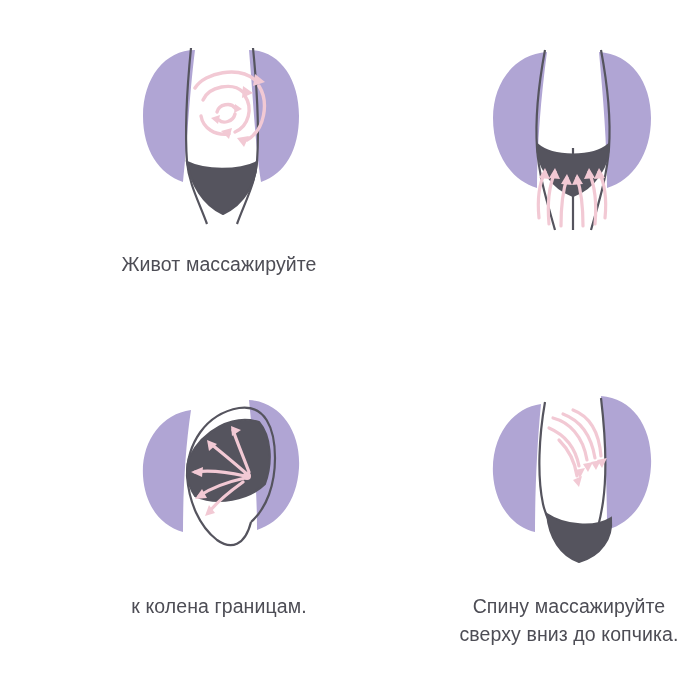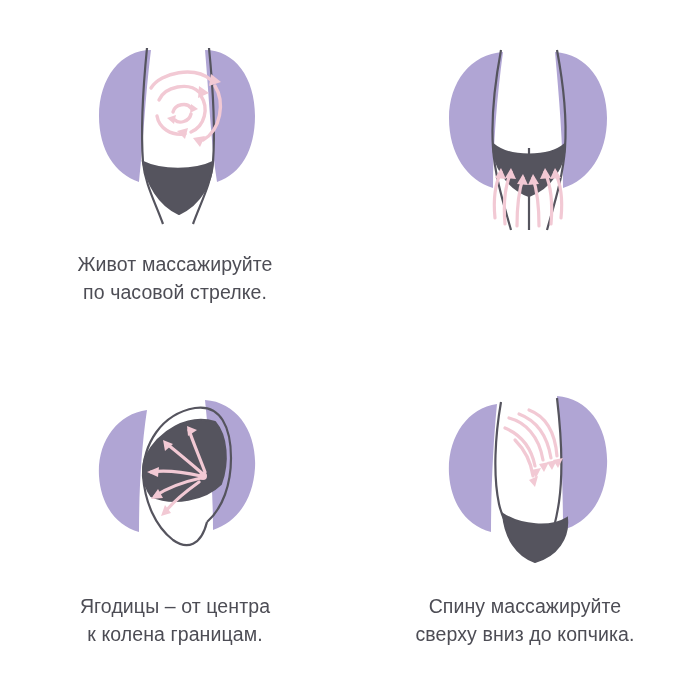--- a/index.html
+++ b/index.html
@@ -14,20 +14,21 @@
     color: #4a4a52;
     overflow: hidden;
   }
   .board {
     width: 700px;
     height: 593px;
     display: grid;
     grid-template-columns: 350px 350px;
     grid-template-rows: 350px 350px;
     box-sizing: border-box;
+    padding-left: 44px;
   }
   .panel {
     position: relative;
     display: flex;
     flex-direction: column;
     align-items: center;
     justify-content: flex-start;
     box-sizing: border-box;
   }
   .panel .art {
@@ -84,21 +85,20 @@
         <polygon points="144,48 154,55 143,60"></polygon>
         <polygon points="133,90 130,101 122,93"></polygon>
         <polygon points="136,66 143,71 135,75"></polygon>
         <polygon points="119,86 112,80 121,77"></polygon>
         <polygon points="156,36 166,44 154,48"></polygon>
         <polygon points="150,98 145,109 138,100"></polygon>
       </g>
     </svg>
     <div class="caption">
       <span class="line">Живот массажируйте</span>
-      <span class="line">по часовой стрелке.</span>
     </div>
   </div>
 
   <div class="panel panel-2">
     <svg class="art" viewBox="0 0 240 200">
       <g>
         <path d="M98,14 C66,16 44,44 44,80 C44,116 62,142 88,150 C88,108 92,58 98,14 Z" fill="#b0a5d4"></path>
         <path d="M150,14 C182,16 202,44 202,80 C202,116 184,142 158,150 C158,106 154,58 150,14 Z" fill="#b0a5d4"></path>
       </g>
       <g fill="none" stroke="#55545e" stroke-width="2.2">
@@ -149,21 +149,20 @@
       <g fill="#f2c9d4">
         <polygon points="92,92 104,87 103,97"></polygon>
         <polygon points="96,119 103,109 108,118"></polygon>
         <polygon points="108,60 118,64 110,71"></polygon>
         <polygon points="132,46 142,50 133,56"></polygon>
         <polygon points="106,136 110,125 116,133"></polygon>
         <circle cx="148" cy="96" r="4"></circle>
       </g>
     </svg>
     <div class="caption">
-      <span class="line">Ягодицы – от центра</span>
       <span class="line">к колена границам.</span>
     </div>
   </div>
 
   <div class="panel panel-4">
     <svg class="art" viewBox="0 0 240 200">
       <g>
         <path d="M92,24 C62,28 42,58 44,94 C46,124 62,146 86,152 C86,112 88,64 92,24 Z" fill="#b0a5d4"></path>
         <path d="M152,16 C184,18 204,48 202,86 C200,120 184,142 158,150 C158,104 156,58 152,16 Z" fill="#b0a5d4"></path>
       </g>

